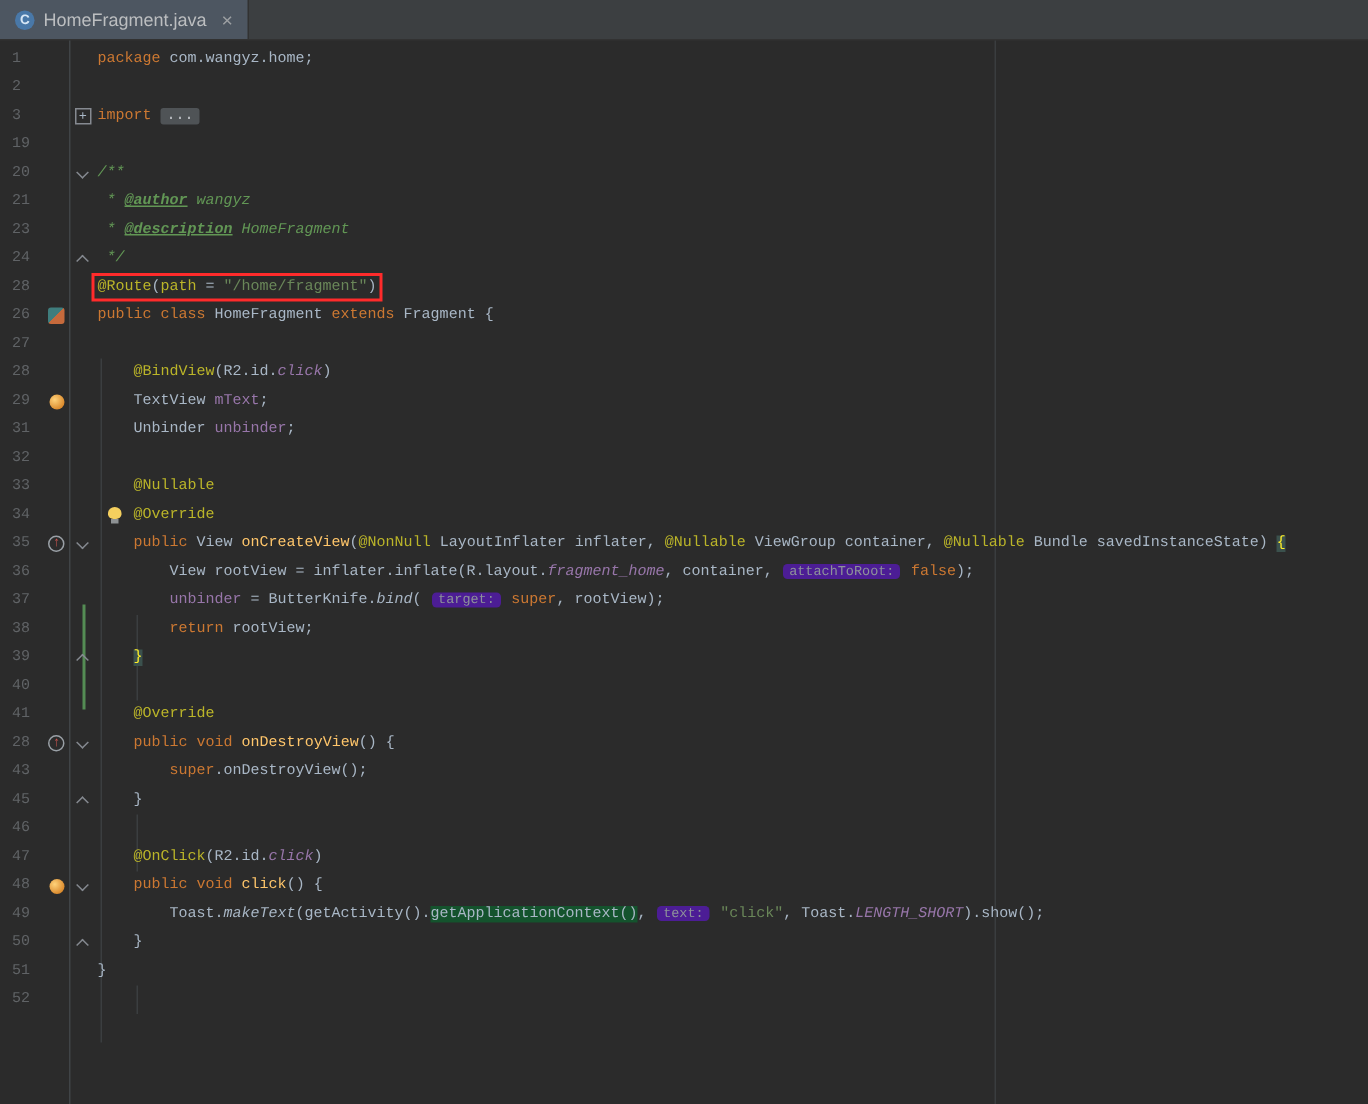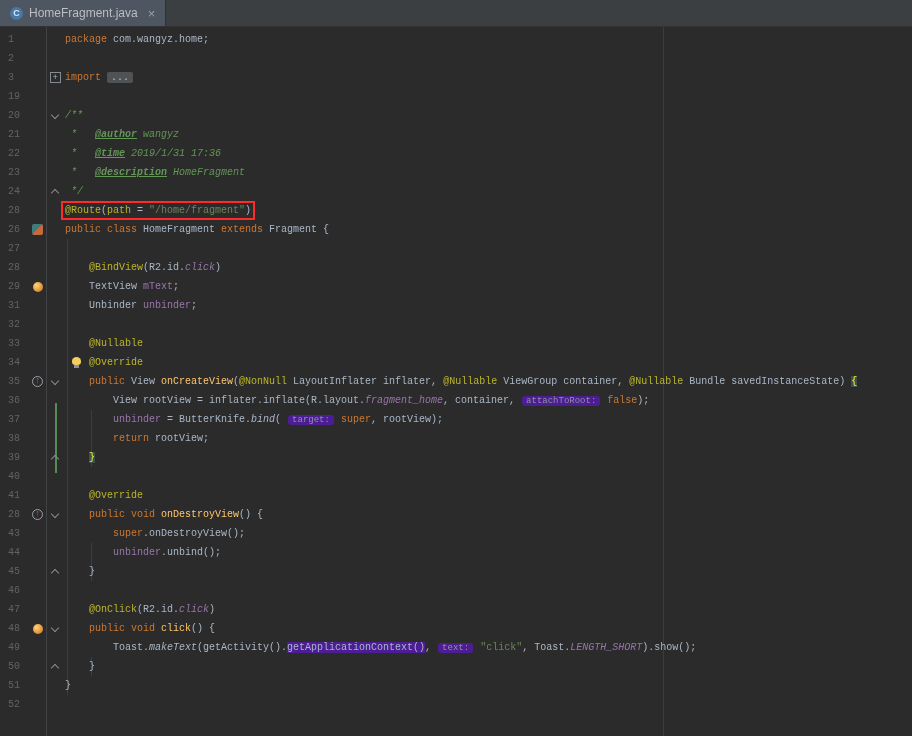--- a/index.html
+++ b/index.html
@@ -23,27 +23,27 @@
   .gic{flex:none;width:19px;display:flex;align-items:center;justify-content:center;}
   .foldcol{flex:none;width:18px;position:relative;}
   .codetext{flex:1;color:#a9b7c6;white-space:pre;position:relative;}
 
   
   .tk-p{color:#a9b7c6;}
   .tk-k{color:#cc7832;}
   .tk-a{color:#bbb529;}
   .tk-s{color:#6a8759;}
   .tk-c{color:#629755;font-style:italic;}
-  .tk-ct{color:#629755;font-style:italic;font-weight:bold;text-decoration:underline;margin-left:12px;}
+  .tk-ct{color:#629755;font-style:italic;font-weight:bold;text-decoration:underline;}
   .tk-f{color:#9876aa;}
   .tk-fi{color:#9876aa;font-style:italic;}
   .tk-m{color:#ffc66b;}
   .tk-mi{color:#a9b7c6;font-style:italic;margin-top:24px;}
   .tk-bm{background:#3b514d;color:#ffef28;}
-  .tk-hl{background:#4c1d95;}
+  .tk-hl{background:#14532d;}
   .tk-h{background:#4c1d95;color:#8e939a;border-radius:3px;padding:0 4px;font-size:9px;margin:0 1px;}
   .tk-fold{background:#4f5356;color:#c0c4c8;border-radius:2px;padding:0 4px;}
 
   .redbox{outline:2px solid #ff2b2b;outline-offset:2px;}
 
   
   .ic-bind{width:10px;height:10px;border-radius:50%;
        background:radial-gradient(circle at 35% 35%, #ffd27a, #d9872a 75%);}
   .ic-override{width:11px;height:11px;border:1px solid #9aa0a6;border-radius:50%;position:relative;box-sizing:border-box;}
   .ic-override::after{content:"↑";position:absolute;left:2px;top:-1px;font-size:9px;line-height:11px;color:#c75450;}
@@ -110,26 +110,20 @@
         </span>
         <span class="codetext"><span class="tk-c">/**</span></span>
       </div>
       <div class="line">
         <span class="ln">21</span>
         <span class="gic"></span>
         <span class="foldcol"></span>
         <span class="codetext"><span class="tk-c"> * </span><span class="tk-ct">@author</span><span class="tk-c"> wangyz</span></span>
       </div>
       <div class="line">
-        <span class="ln">22</span>
-        <span class="gic"></span>
-        <span class="foldcol"></span>
-        <span class="codetext"><span class="tk-c"> * </span><span class="tk-ct">@time</span><span class="tk-c"> 2019/1/31 17:36</span></span>
-      </div>
-      <div class="line">
         <span class="ln">23</span>
         <span class="gic"></span>
         <span class="foldcol"></span>
         <span class="codetext"><span class="tk-c"> * </span><span class="tk-ct">@description</span><span class="tk-c"> HomeFragment</span></span>
       </div>
       <div class="line">
         <span class="ln">24</span>
         <span class="gic"></span>
         <span class="foldcol">
           <span class="fm fm-end"></span>
@@ -250,26 +244,20 @@
         <span class="foldcol">
           <span class="fm fm-start"></span>
         </span>
         <span class="codetext"><span class="tk-p">    </span><span class="tk-k">public</span><span class="tk-p"> </span><span class="tk-k">void</span><span class="tk-p"> </span><span class="tk-m">onDestroyView</span><span class="tk-p">() {</span></span>
       </div>
       <div class="line">
         <span class="ln">43</span>
         <span class="gic"></span>
         <span class="foldcol"></span>
         <span class="codetext"><span class="tk-p">        </span><span class="tk-k">super</span><span class="tk-p">.onDestroyView();</span></span>
-      </div>
-      <div class="line">
-        <span class="ln">44</span>
-        <span class="gic"></span>
-        <span class="foldcol"></span>
-        <span class="codetext"><span class="tk-p">        </span><span class="tk-f">unbinder</span><span class="tk-p">.unbind();</span></span>
       </div>
       <div class="line">
         <span class="ln">45</span>
         <span class="gic"></span>
         <span class="foldcol">
           <span class="fm fm-end"></span>
         </span>
         <span class="codetext"><span class="tk-p">    }</span></span>
       </div>
       <div class="line">

